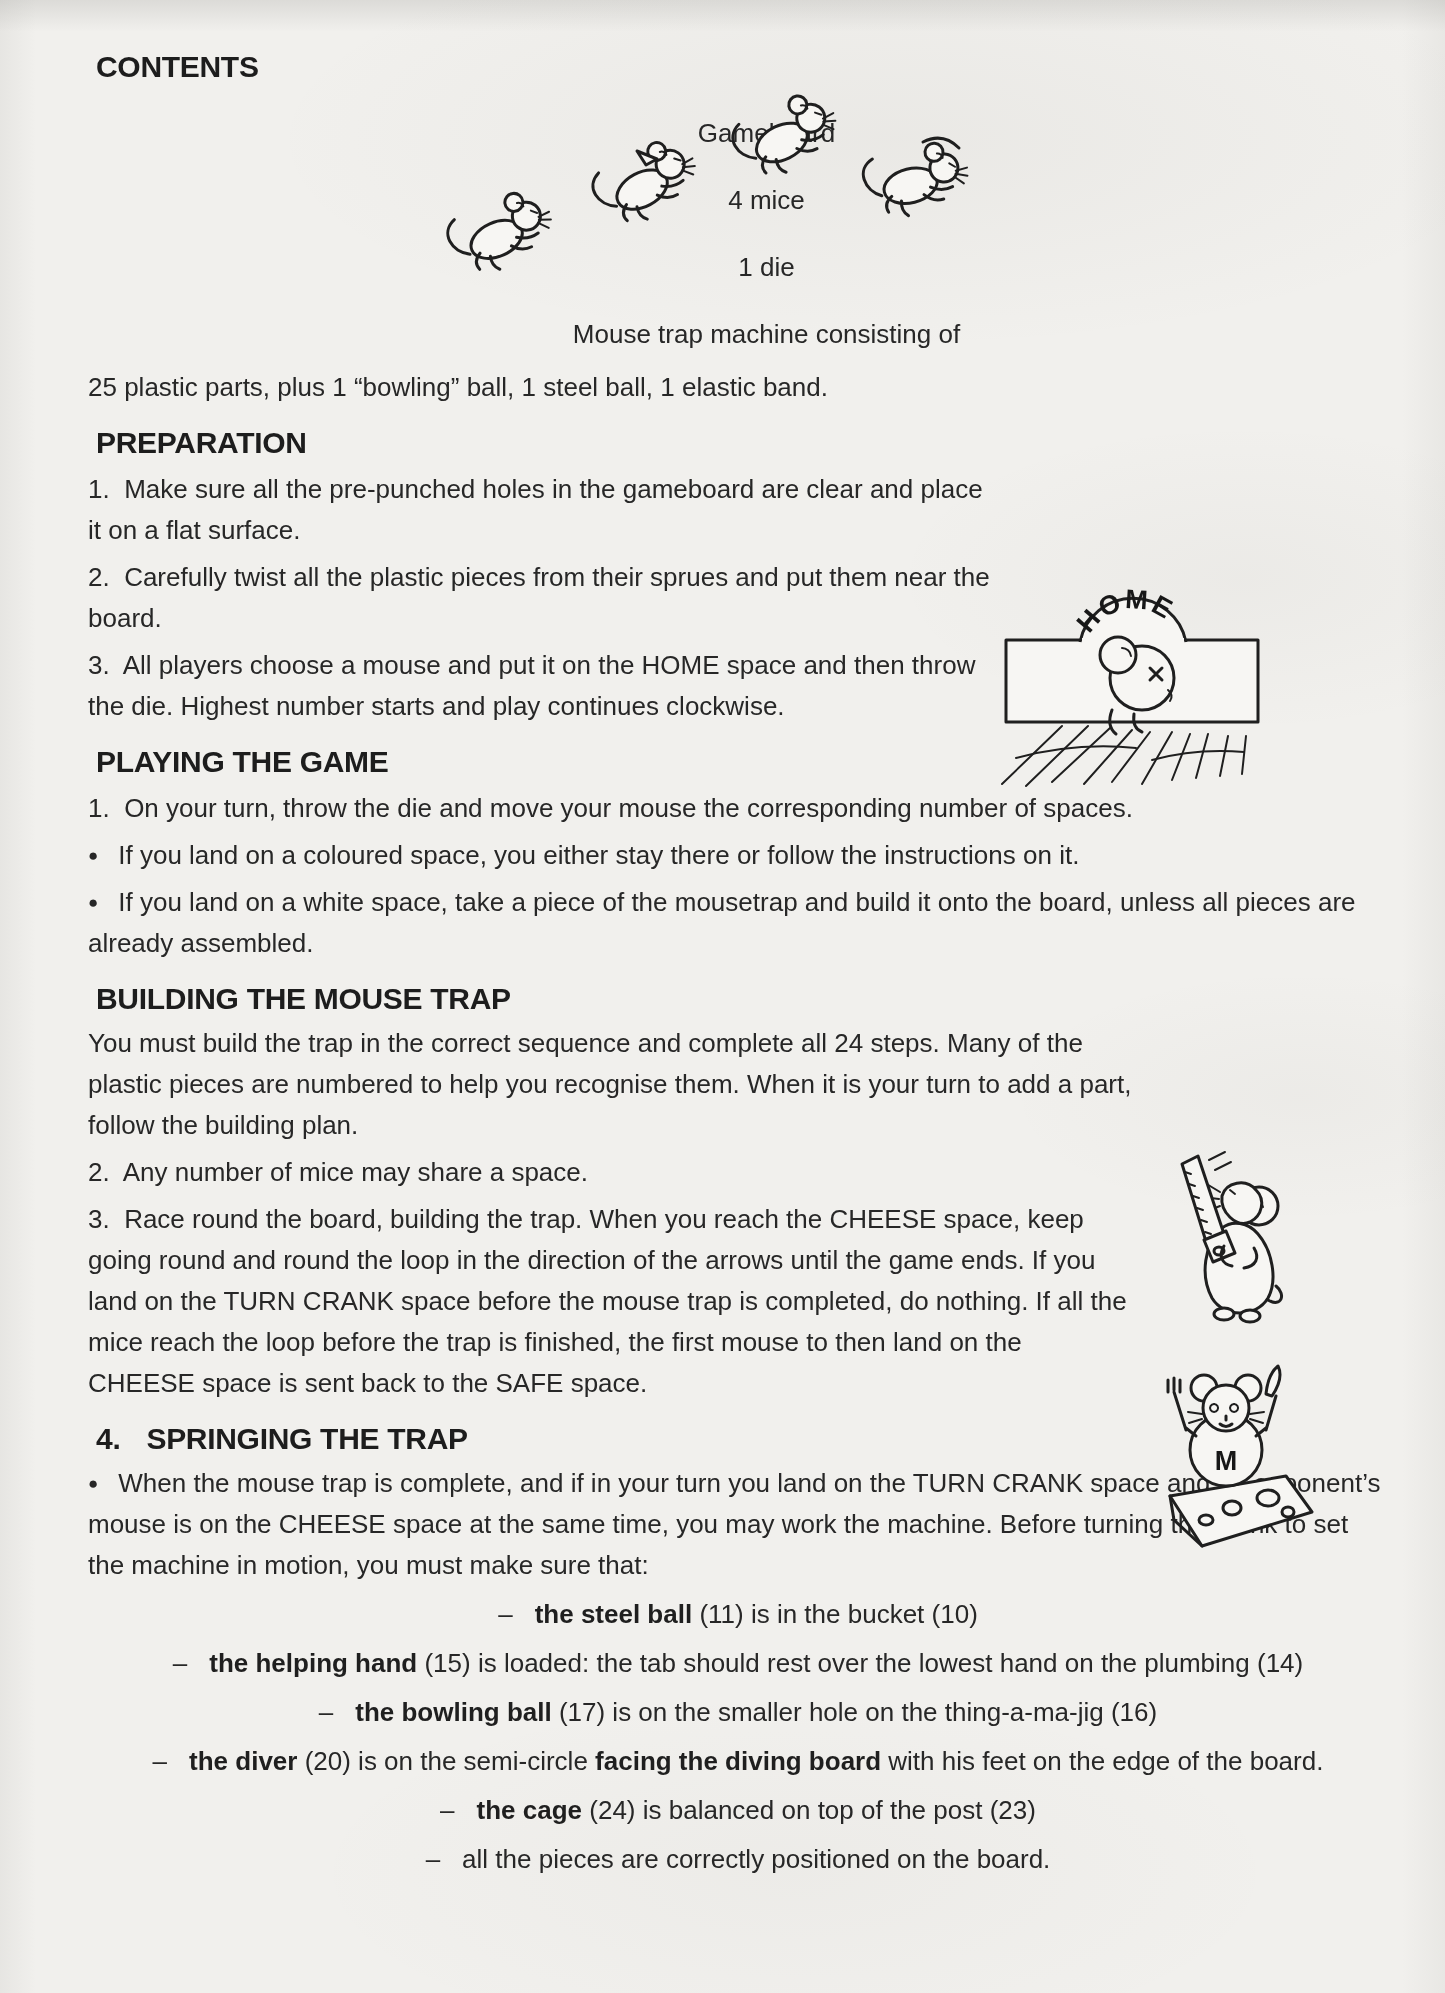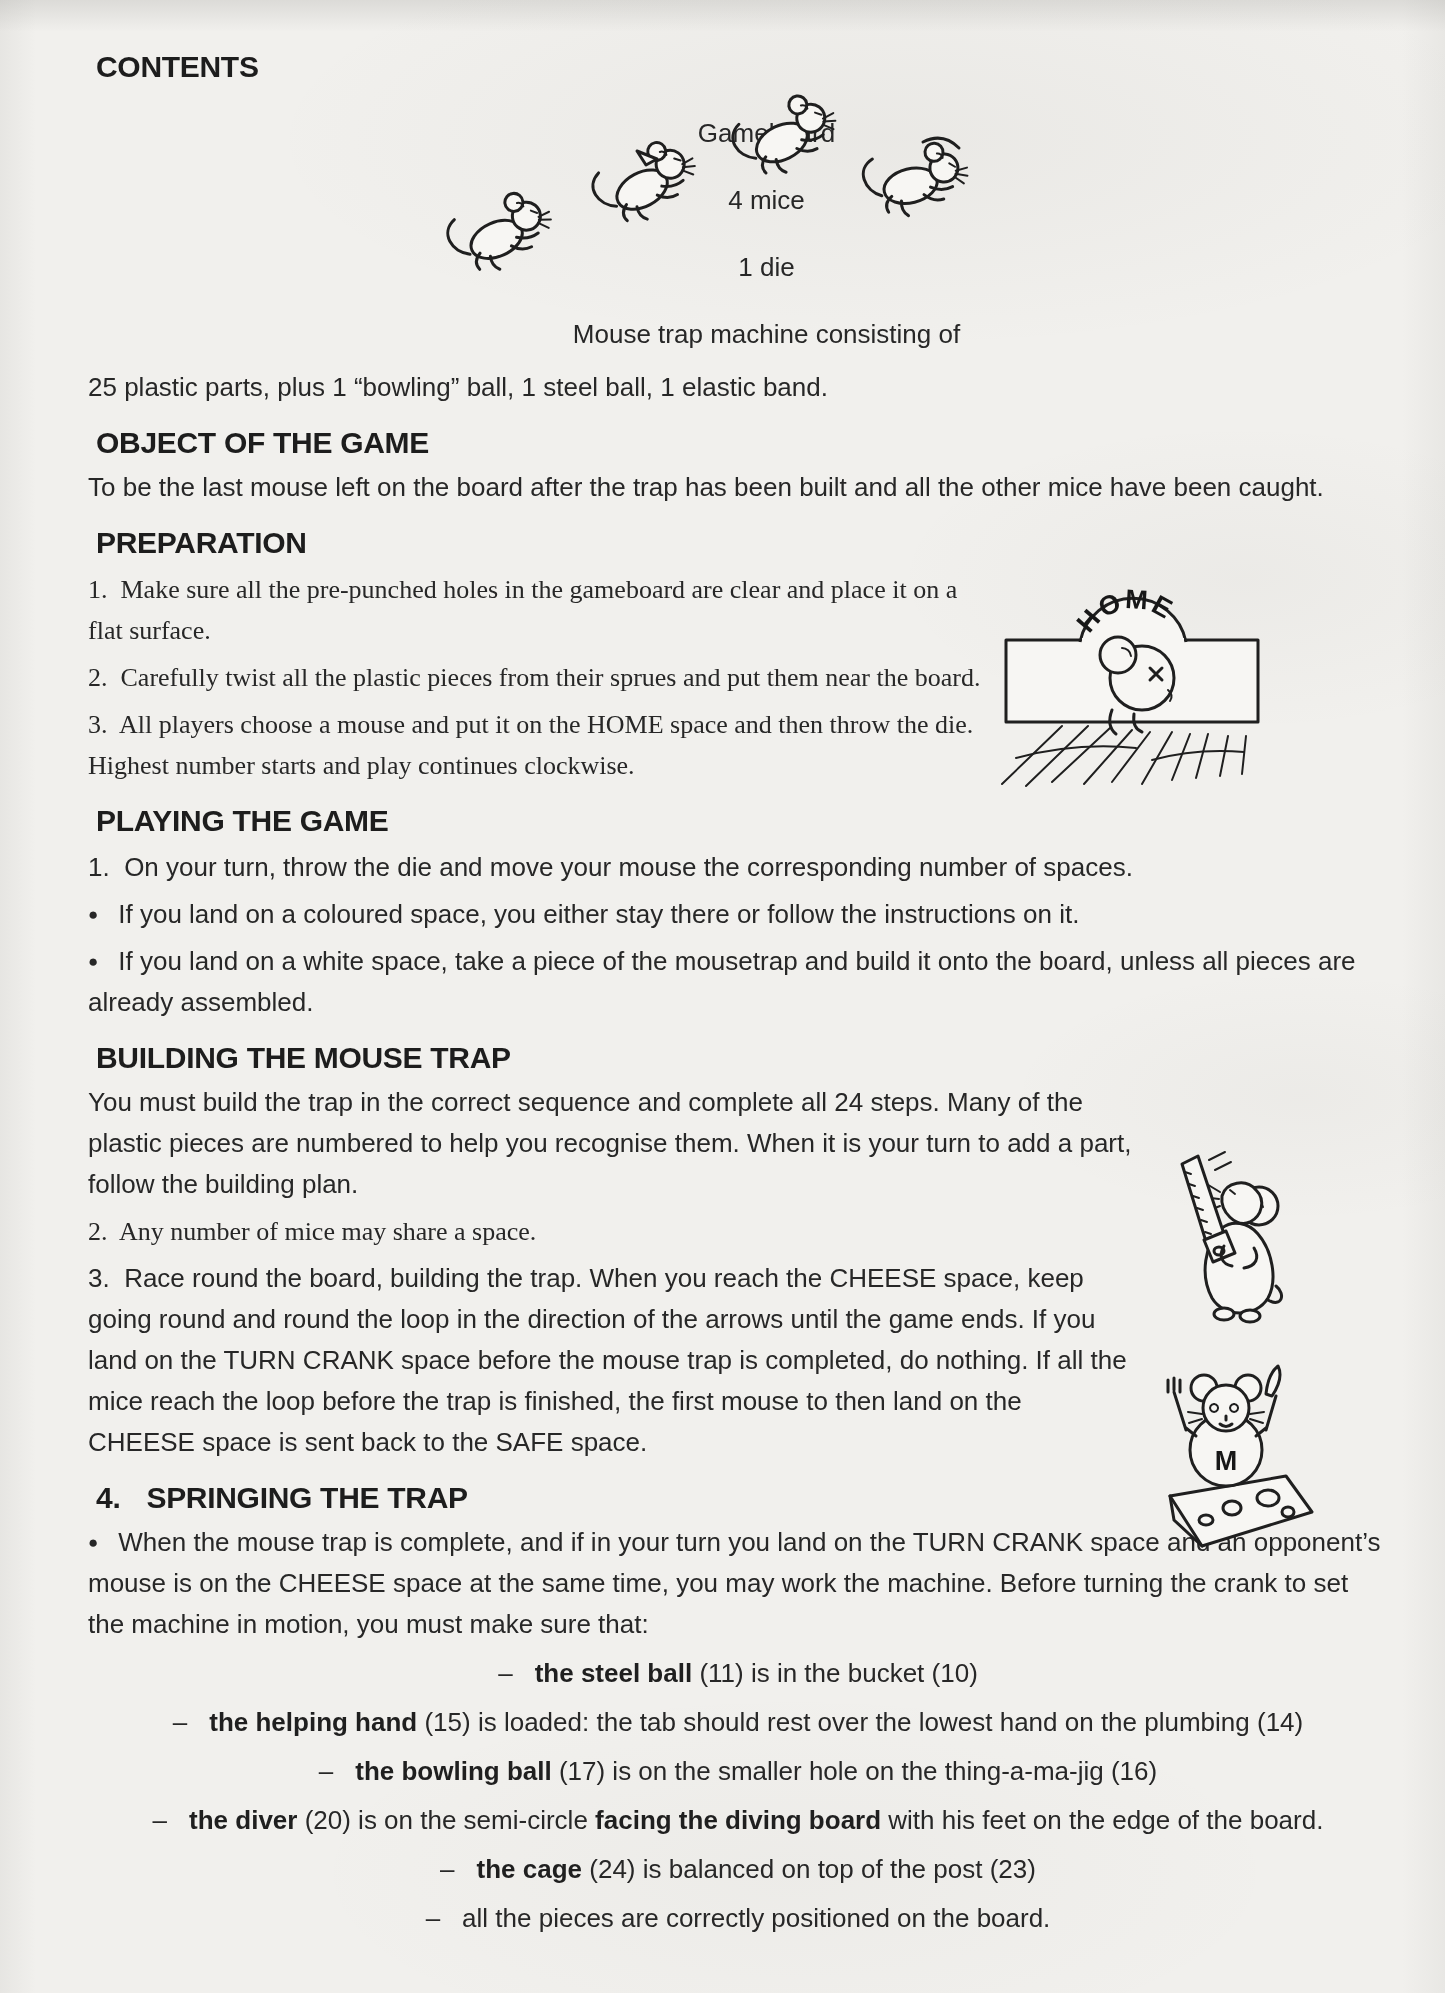--- a/index.html
+++ b/index.html
@@ -24,21 +24,21 @@
   h2 {
     font-size: 30px; line-height: 41px; font-weight: bold; letter-spacing: -0.3px;
     color: #1d1d1d; margin: 14px 0 4px 8px;
   }
   h2.first { margin-top: 0; }
   .h-num { margin-right: 26px; }
   .t { font-size: 26px; line-height: 41px; color: #272727; margin: 0; }
   .c-item { margin-top: 26px; text-align: center; }
   .machine-l2 { margin-top: 12px; }
   .obj-body { max-width: 1260px; }
-  .step { margin-top: 6px; max-width: 910px; font-family: Liberation Serif, serif; }
+  .step { margin-top: 6px; max-width: 910px; }
   .play-p { margin-top: 6px; max-width: 1300px; }
   .intro { margin-top: 2px; max-width: 1075px; }
   .b-step2 { margin-top: 6px; }
   .b-step3 { margin-top: 6px; max-width: 1040px; }
   .sp-intro { margin-top: 2px; max-width: 1300px; }
   .check { margin-top: 8px; max-width: 1300px; text-align: center; }
   .check:first-of-type { margin-top: 10px; }
   .mk-b { font-size: 17px; vertical-align: 3px; margin-right: 20px; }
   .mk-d { margin-right: 22px; }
   b { font-weight: bold; color: #1f1f1f; }
@@ -64,24 +64,20 @@
 
   <section>
     <h2 class="first">CONTENTS</h2>
     <p class="t c-item">Gameboard</p>
     <p class="t c-item">4 mice</p>
     <p class="t c-item">1 die</p>
     <p class="t c-item">Mouse trap machine consisting of</p>
     <p class="t machine-l2">25 plastic parts, plus 1 “bowling” ball, 1 steel ball, 1 elastic band.</p>
   </section>
 
-  <section>
-    <h2>OBJECT OF THE GAME</h2>
-    <p class="t obj-body">To be the last mouse left on the board after the trap has been built and all the other mice have been caught.</p>
-  </section>
 
   <section>
     <h2>PREPARATION</h2>
     <p class="t step">1.&nbsp; Make sure all the pre-punched holes in the gameboard are clear and place it on a flat surface.</p>
     <p class="t step">2.&nbsp; Carefully twist all the plastic pieces from their sprues and put them near the board.</p>
     <p class="t step">3.&nbsp; All players choose a mouse and put it on the HOME space and then throw the die. Highest number starts and play continues clockwise.</p>
   </section>
 
   <section>
     <h2>PLAYING THE GAME</h2>

